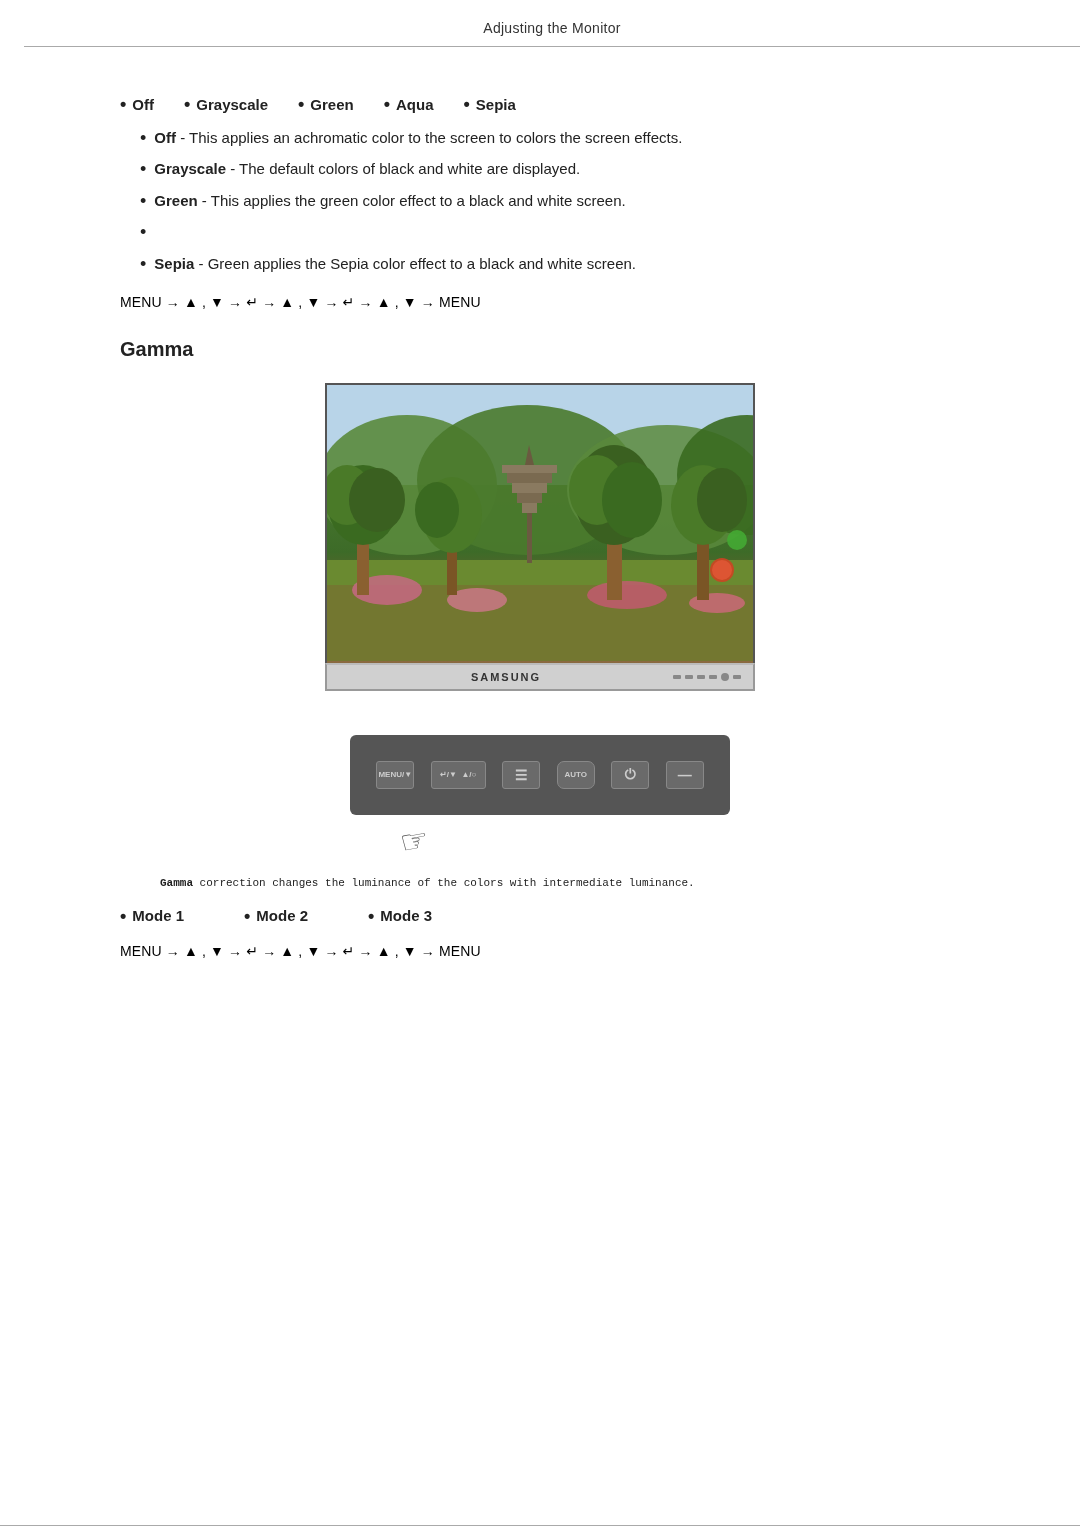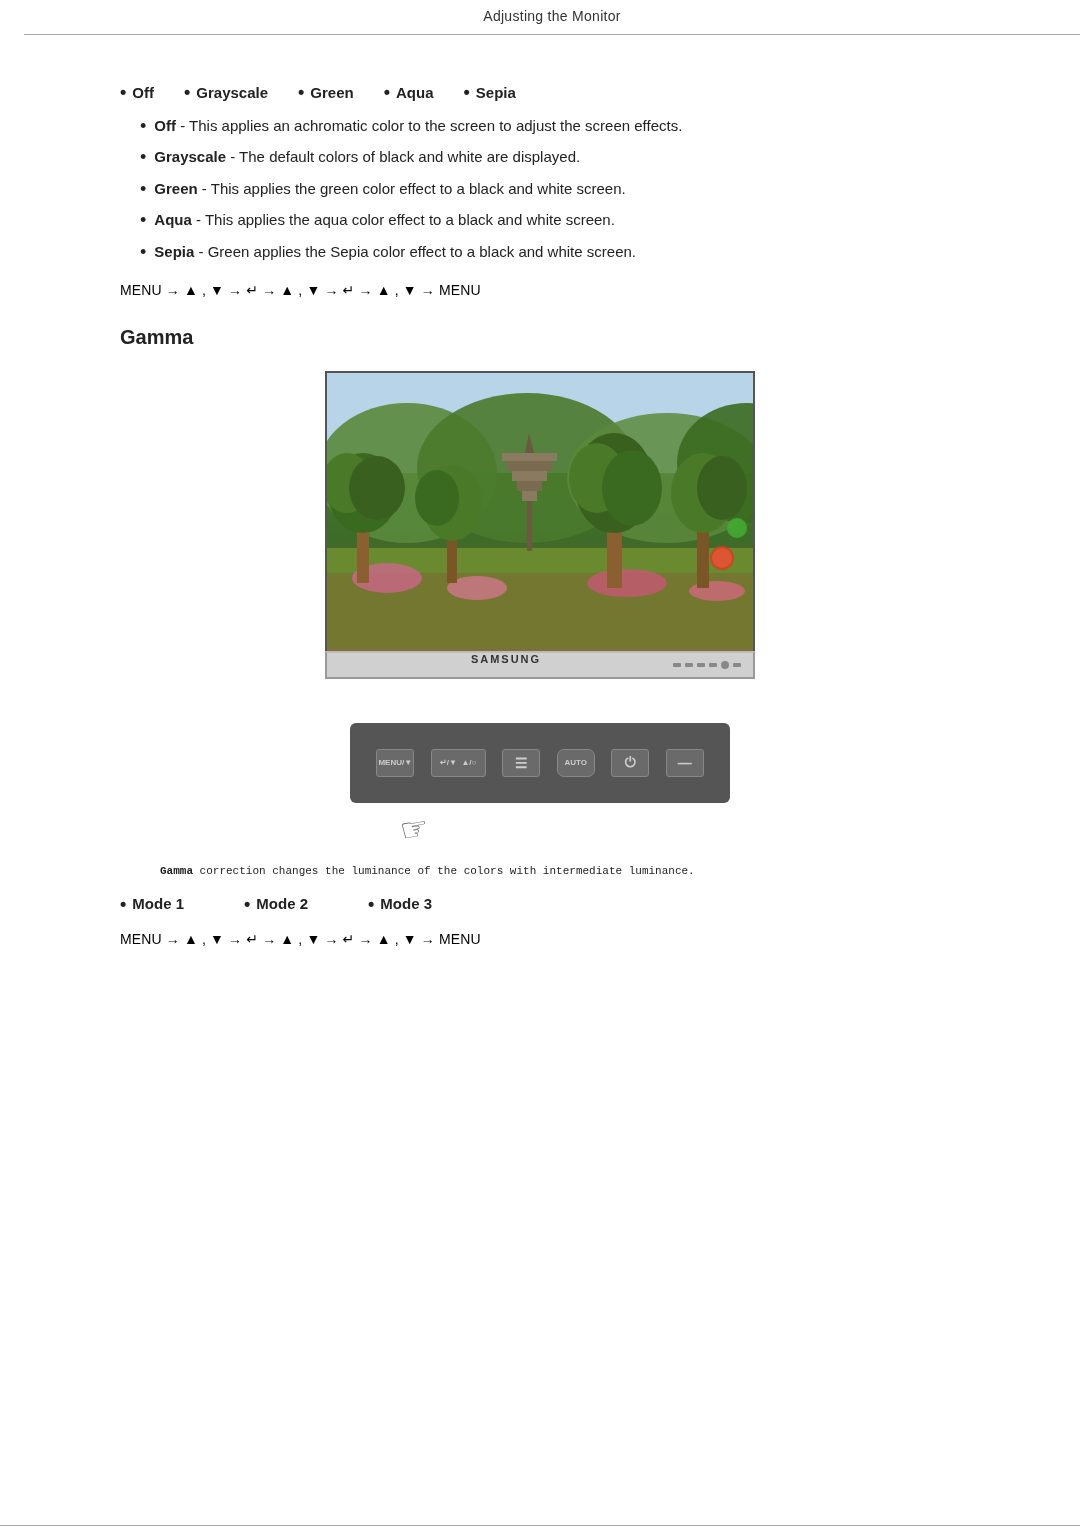--- a/index.html
+++ b/index.html
@@ -10,21 +10,21 @@
       font-size: 15px;
       color: #222;
       width: 1080px;
       min-height: 1527px;
       position: relative;
     }
 
     .page-header {
       border-bottom: 1px solid #aaa;
       text-align: center;
-      padding: 8px 0 10px 0;
+      padding: 20px 0 10px 0;
       font-size: 14px;
       color: #333;
       letter-spacing: 0.02em;
       margin-left: 24px;
     }
 
     .content {
       padding: 30px 120px 40px 120px;
     }
 
@@ -117,20 +117,21 @@
       border-bottom: none;
     }
 
     .monitor-base-bar {
       width: 430px;
       height: 28px;
       background: #d0d0d0;
       border: 2px solid #999;
       border-top: 2px solid #bbb;
       display: flex;
+      align-items: center;
       justify-content: space-between;
       padding: 0 12px;
     }
 
     .samsung-logo {
       font-size: 11px;
       font-weight: bold;
       letter-spacing: 2px;
       color: #333;
       text-align: center;
@@ -261,33 +262,32 @@
     </div>
     <div class="bullet-item-bold">
       <span class="bullet-dot">•</span>
       <span class="bullet-label-bold">Sepia</span>
     </div>
   </div>
 
   <ul class="bullet-list">
     <li>
       <span class="dot">•</span>
-      <span><span class="term">Off</span> <span>- This applies an achromatic color to the screen to adjust the screen effects.</span></span>
+      <span><span class="term">Off</span> <span>- This applies an achromatic color to the screen to colors the screen effects.</span></span>
     </li>
     <li>
       <span class="dot">•</span>
       <span><span class="term">Grayscale</span> <span>- The default colors of black and white are displayed.</span></span>
     </li>
     <li>
       <span class="dot">•</span>
       <span><span class="term">Green</span> <span>- This applies the green color effect to a black and white screen.</span></span>
     </li>
     <li>
       <span class="dot">•</span>
-      <span><span class="term">Aqua</span> <span>- This applies the aqua color effect to a black and white screen.</span></span>
     </li>
     <li>
       <span class="dot">•</span>
       <span><span class="term">Sepia</span> <span>- Green applies the Sepia color effect to a black and white screen.</span></span>
     </li>
   </ul>
 
   <div class="menu-nav">MENU → ▲ , ▼ → ↵ → ▲ , ▼ → ↵ → ▲ , ▼ → MENU</div>
 
   <div class="section-title">Gamma</div>

